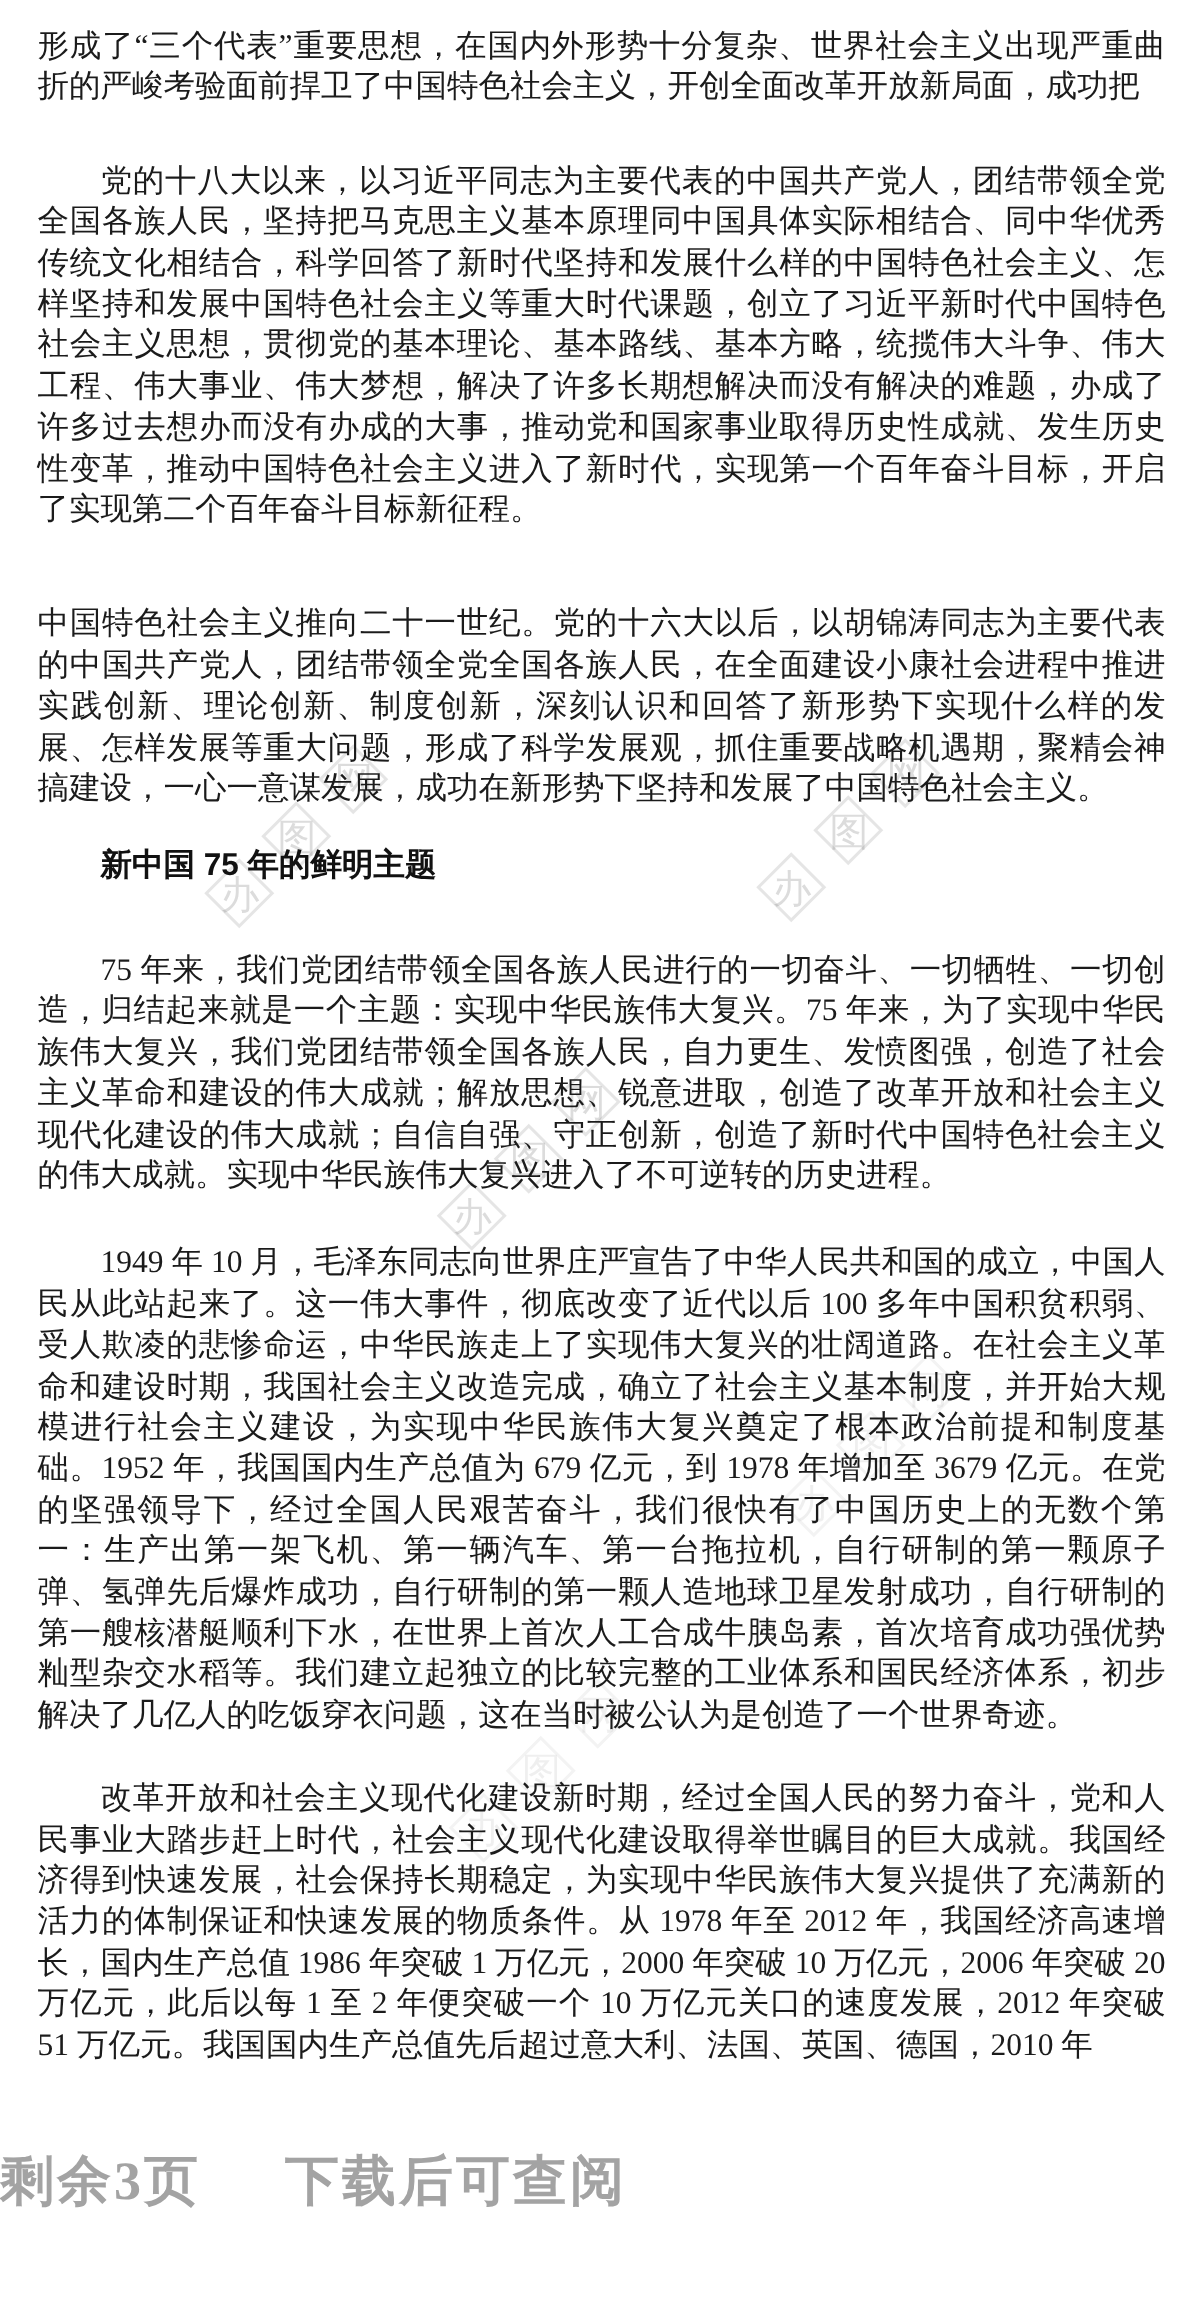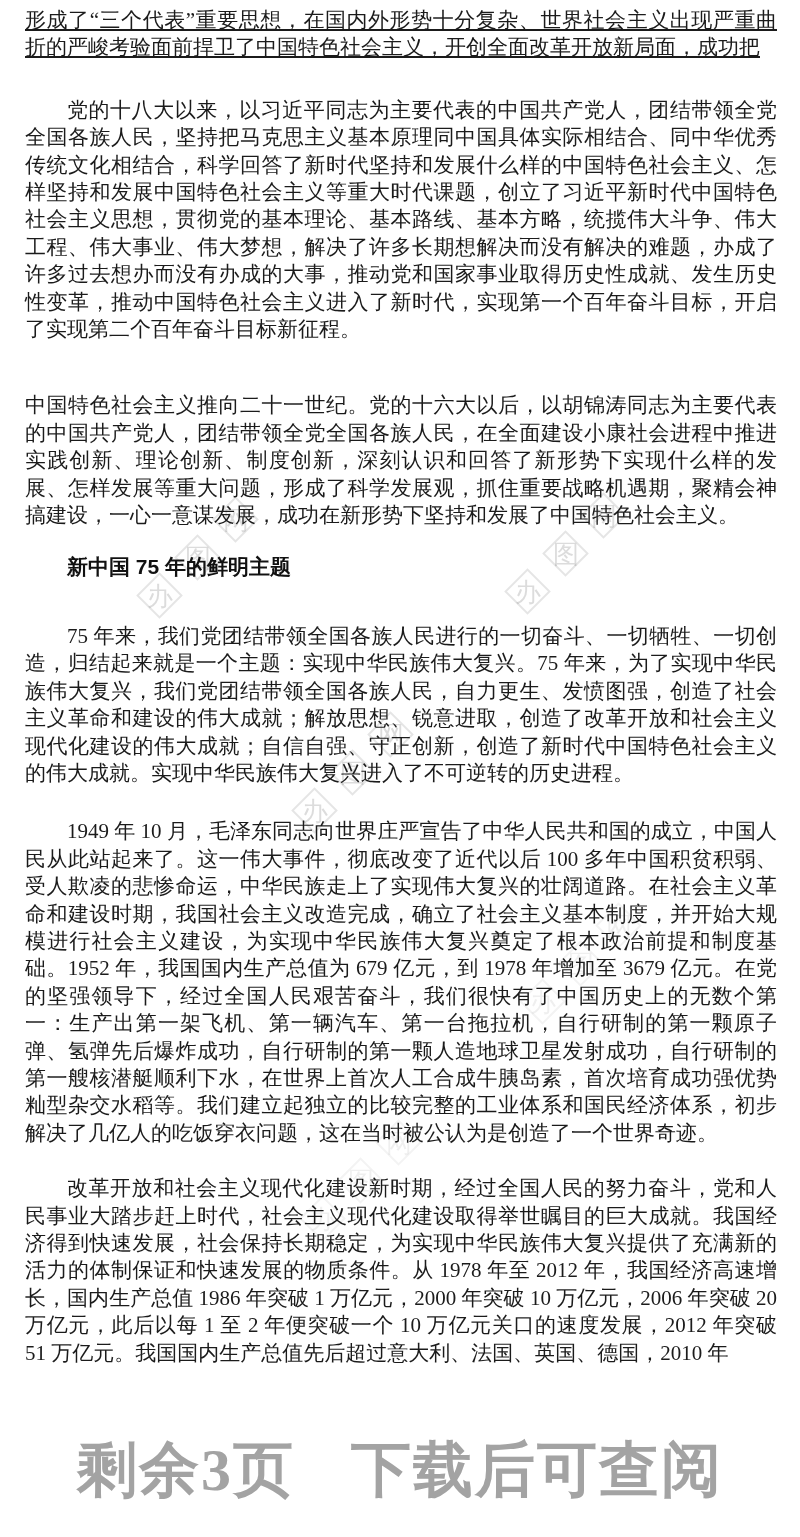--- a/index.html
+++ b/index.html
@@ -45,24 +45,23 @@
   }
   .wm-char {
     position:absolute; left:0; top:0; width:46px; height:46px;
     line-height:46px; text-align:center;
     font-size:26px; color:rgba(120,120,120,0.26);
     font-family:"Liberation Sans","DejaVu Sans",sans-serif;
   }
   
   .footer-notice {
     position:absolute; top:1430px; left:0; width:100%;
-    text-align:center;
     font-family:"Liberation Serif","DejaVu Serif",serif;
     font-weight:bold;
-    font-size:60px;
+    font-size:36px;
     color:#a3a3a3;
     letter-spacing:2px;
     z-index:2;
     white-space:nowrap;
   }
   .footer-notice .gap { display:inline-block; width:56px; }
 </style>
 </head>
 <body>
 
@@ -135,21 +134,21 @@
           <div class="wm-char">图</div>
         </div>
       <div class="wm-unit u3">
           <div class="wm-diamond"></div>
           <div class="wm-char">网</div>
         </div>
     </div>
   </div>
 
   <div class="content">
-    <div class="para" style="margin-top:7px;text-decoration:underline;">形成了“三个代表”重要思想，在国内外形势十分复杂、世界社会主义出现严重曲折的严峻考验面前捍卫了中国特色社会主义，开创全面改革开放新局面，成功把</div>
+    <div class="para" style="margin-top:17px;">形成了“三个代表”重要思想，在国内外形势十分复杂、世界社会主义出现严重曲折的严峻考验面前捍卫了中国特色社会主义，开创全面改革开放新局面，成功把</div>
 
     <div class="para indent" style="margin-top:35px;">党的十八大以来，以习近平同志为主要代表的中国共产党人，团结带领全党全国各族人民，坚持把马克思主义基本原理同中国具体实际相结合、同中华优秀传统文化相结合，科学回答了新时代坚持和发展什么样的中国特色社会主义、怎样坚持和发展中国特色社会主义等重大时代课题，创立了习近平新时代中国特色社会主义思想，贯彻党的基本理论、基本路线、基本方略，统揽伟大斗争、伟大工程、伟大事业、伟大梦想，解决了许多长期想解决而没有解决的难题，办成了许多过去想办而没有办成的大事，推动党和国家事业取得历史性成就、发生历史性变革，推动中国特色社会主义进入了新时代，实现第一个百年奋斗目标，开启了实现第二个百年奋斗目标新征程。</div>
 
     <div class="para" style="margin-top:49px;">中国特色社会主义推向二十一世纪。党的十六大以后，以胡锦涛同志为主要代表的中国共产党人，团结带领全党全国各族人民，在全面建设小康社会进程中推进实践创新、理论创新、制度创新，深刻认识和回答了新形势下实现什么样的发展、怎样发展等重大问题，形成了科学发展观，抓住重要战略机遇期，聚精会神搞建设，一心一意谋发展，成功在新形势下坚持和发展了中国特色社会主义。</div>
 
     <div class="doc-heading" style="margin-top:23px;">新中国 75 年的鲜明主题</div>
 
     <div class="para indent" style="margin-top:43px;">75 年来，我们党团结带领全国各族人民进行的一切奋斗、一切牺牲、一切创造，归结起来就是一个主题：实现中华民族伟大复兴。75 年来，为了实现中华民族伟大复兴，我们党团结带领全国各族人民，自力更生、发愤图强，创造了社会主义革命和建设的伟大成就；解放思想、锐意进取，创造了改革开放和社会主义现代化建设的伟大成就；自信自强、守正创新，创造了新时代中国特色社会主义的伟大成就。实现中华民族伟大复兴进入了不可逆转的历史进程。</div>
 
     <div class="para indent" style="margin-top:31px;">1949 年 10 月，毛泽东同志向世界庄严宣告了中华人民共和国的成立，中国人民从此站起来了。这一伟大事件，彻底改变了近代以后 100 多年中国积贫积弱、受人欺凌的悲惨命运，中华民族走上了实现伟大复兴的壮阔道路。在社会主义革命和建设时期，我国社会主义改造完成，确立了社会主义基本制度，并开始大规模进行社会主义建设，为实现中华民族伟大复兴奠定了根本政治前提和制度基础。1952 年，我国国内生产总值为 679 亿元，到 1978 年增加至 3679 亿元。在党的坚强领导下，经过全国人民艰苦奋斗，我们很快有了中国历史上的无数个第一：生产出第一架飞机、第一辆汽车、第一台拖拉机，自行研制的第一颗原子弹、氢弹先后爆炸成功，自行研制的第一颗人造地球卫星发射成功，自行研制的第一艘核潜艇顺利下水，在世界上首次人工合成牛胰岛素，首次培育成功强优势籼型杂交水稻等。我们建立起独立的比较完整的工业体系和国民经济体系，初步解决了几亿人的吃饭穿衣问题，这在当时被公认为是创造了一个世界奇迹。</div>

